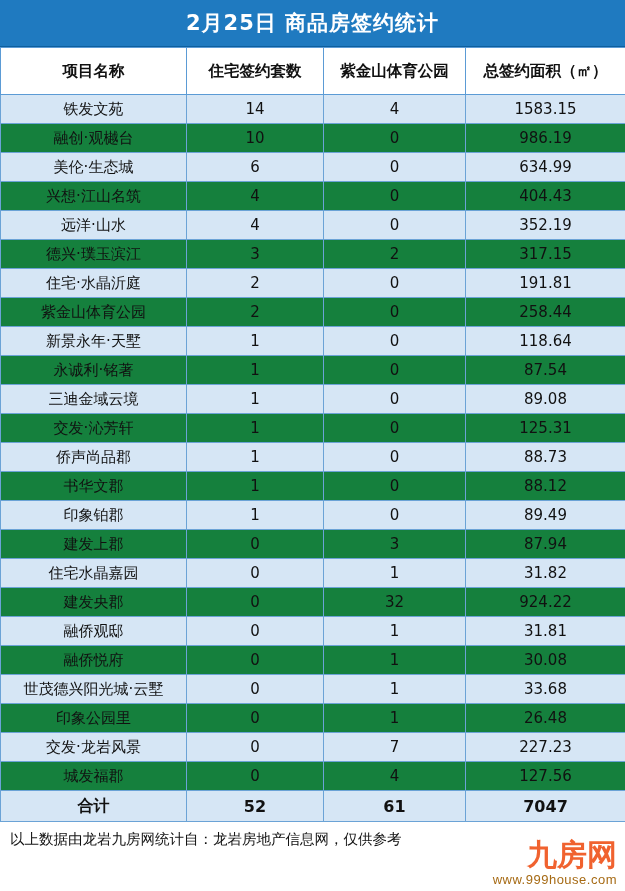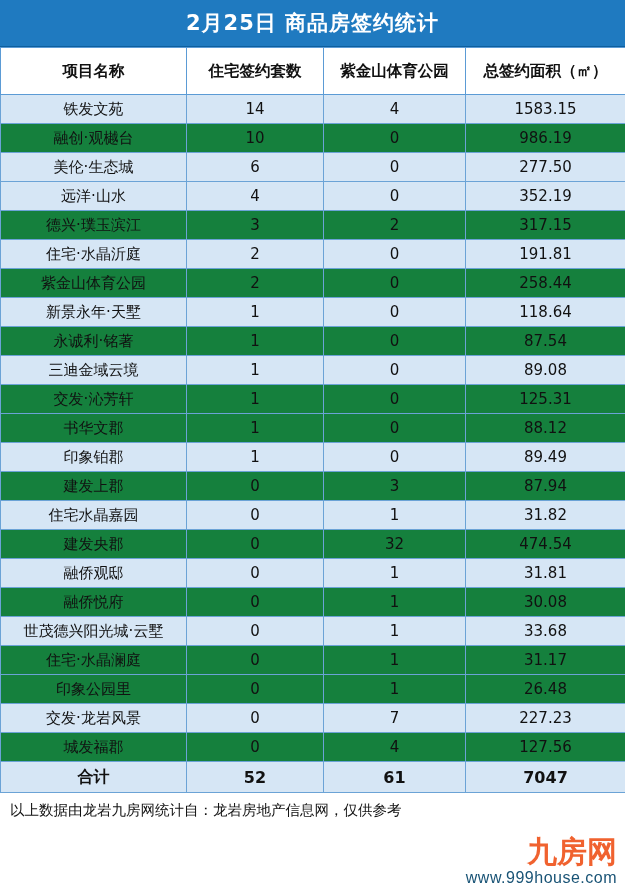--- a/index.html
+++ b/index.html
@@ -92,22 +92,22 @@
   }
   .watermark .wm-main {
     font-size: 30px;
     font-weight: bold;
     color: #f05a24;
     font-family: "DejaVu Sans", sans-serif;
     line-height: 1;
     opacity: 0.95;
   }
   .watermark .wm-sub {
-    font-size: 16px;
-    color: #0c4a6e;
+    font-size: 13px;
+    color: #a16207;
     font-family: "Liberation Sans", sans-serif;
     letter-spacing: 0.5px;
     margin-top: 2px;
     opacity: 0.95;
   }
 </style>
 </head>
 <body>
 
 <div class="sheet">
@@ -141,21 +141,27 @@
         <tr class="even">
           <td class="name">融创·观樾台</td>
           <td class="num">10</td>
           <td class="num">0</td>
           <td class="num">986.19</td>
         </tr>
         <tr class="odd">
           <td class="name">美伦·生态城</td>
           <td class="num">6</td>
           <td class="num">0</td>
-          <td class="num">277.50</td>
+          <td class="num">634.99</td>
+        </tr>
+        <tr class="even">
+          <td class="name">兴想·江山名筑</td>
+          <td class="num">4</td>
+          <td class="num">0</td>
+          <td class="num">404.43</td>
         </tr>
         <tr class="odd">
           <td class="name">远洋·山水</td>
           <td class="num">4</td>
           <td class="num">0</td>
           <td class="num">352.19</td>
         </tr>
         <tr class="even">
           <td class="name">德兴·璞玉滨江</td>
           <td class="num">3</td>
@@ -191,20 +197,26 @@
           <td class="num">1</td>
           <td class="num">0</td>
           <td class="num">89.08</td>
         </tr>
         <tr class="even">
           <td class="name">交发·沁芳轩</td>
           <td class="num">1</td>
           <td class="num">0</td>
           <td class="num">125.31</td>
         </tr>
+        <tr class="odd">
+          <td class="name">侨声尚品郡</td>
+          <td class="num">1</td>
+          <td class="num">0</td>
+          <td class="num">88.73</td>
+        </tr>
         <tr class="even">
           <td class="name">书华文郡</td>
           <td class="num">1</td>
           <td class="num">0</td>
           <td class="num">88.12</td>
         </tr>
         <tr class="odd">
           <td class="name">印象铂郡</td>
           <td class="num">1</td>
           <td class="num">0</td>
@@ -219,45 +231,39 @@
         <tr class="odd">
           <td class="name">住宅水晶嘉园</td>
           <td class="num">0</td>
           <td class="num">1</td>
           <td class="num">31.82</td>
         </tr>
         <tr class="even">
           <td class="name">建发央郡</td>
           <td class="num">0</td>
           <td class="num">32</td>
-          <td class="num">474.54</td>
+          <td class="num">924.22</td>
         </tr>
         <tr class="odd">
           <td class="name">融侨观邸</td>
           <td class="num">0</td>
           <td class="num">1</td>
           <td class="num">31.81</td>
         </tr>
         <tr class="even">
           <td class="name">融侨悦府</td>
           <td class="num">0</td>
           <td class="num">1</td>
           <td class="num">30.08</td>
         </tr>
         <tr class="odd">
           <td class="name">世茂德兴阳光城·云墅</td>
           <td class="num">0</td>
           <td class="num">1</td>
           <td class="num">33.68</td>
-        </tr>
-        <tr class="even">
-          <td class="name">住宅·水晶澜庭</td>
-          <td class="num">0</td>
-          <td class="num">1</td>
-          <td class="num">31.17</td>
         </tr>
         <tr class="even">
           <td class="name">印象公园里</td>
           <td class="num">0</td>
           <td class="num">1</td>
           <td class="num">26.48</td>
         </tr>
         <tr class="odd">
           <td class="name">交发·龙岩风景</td>
           <td class="num">0</td>

